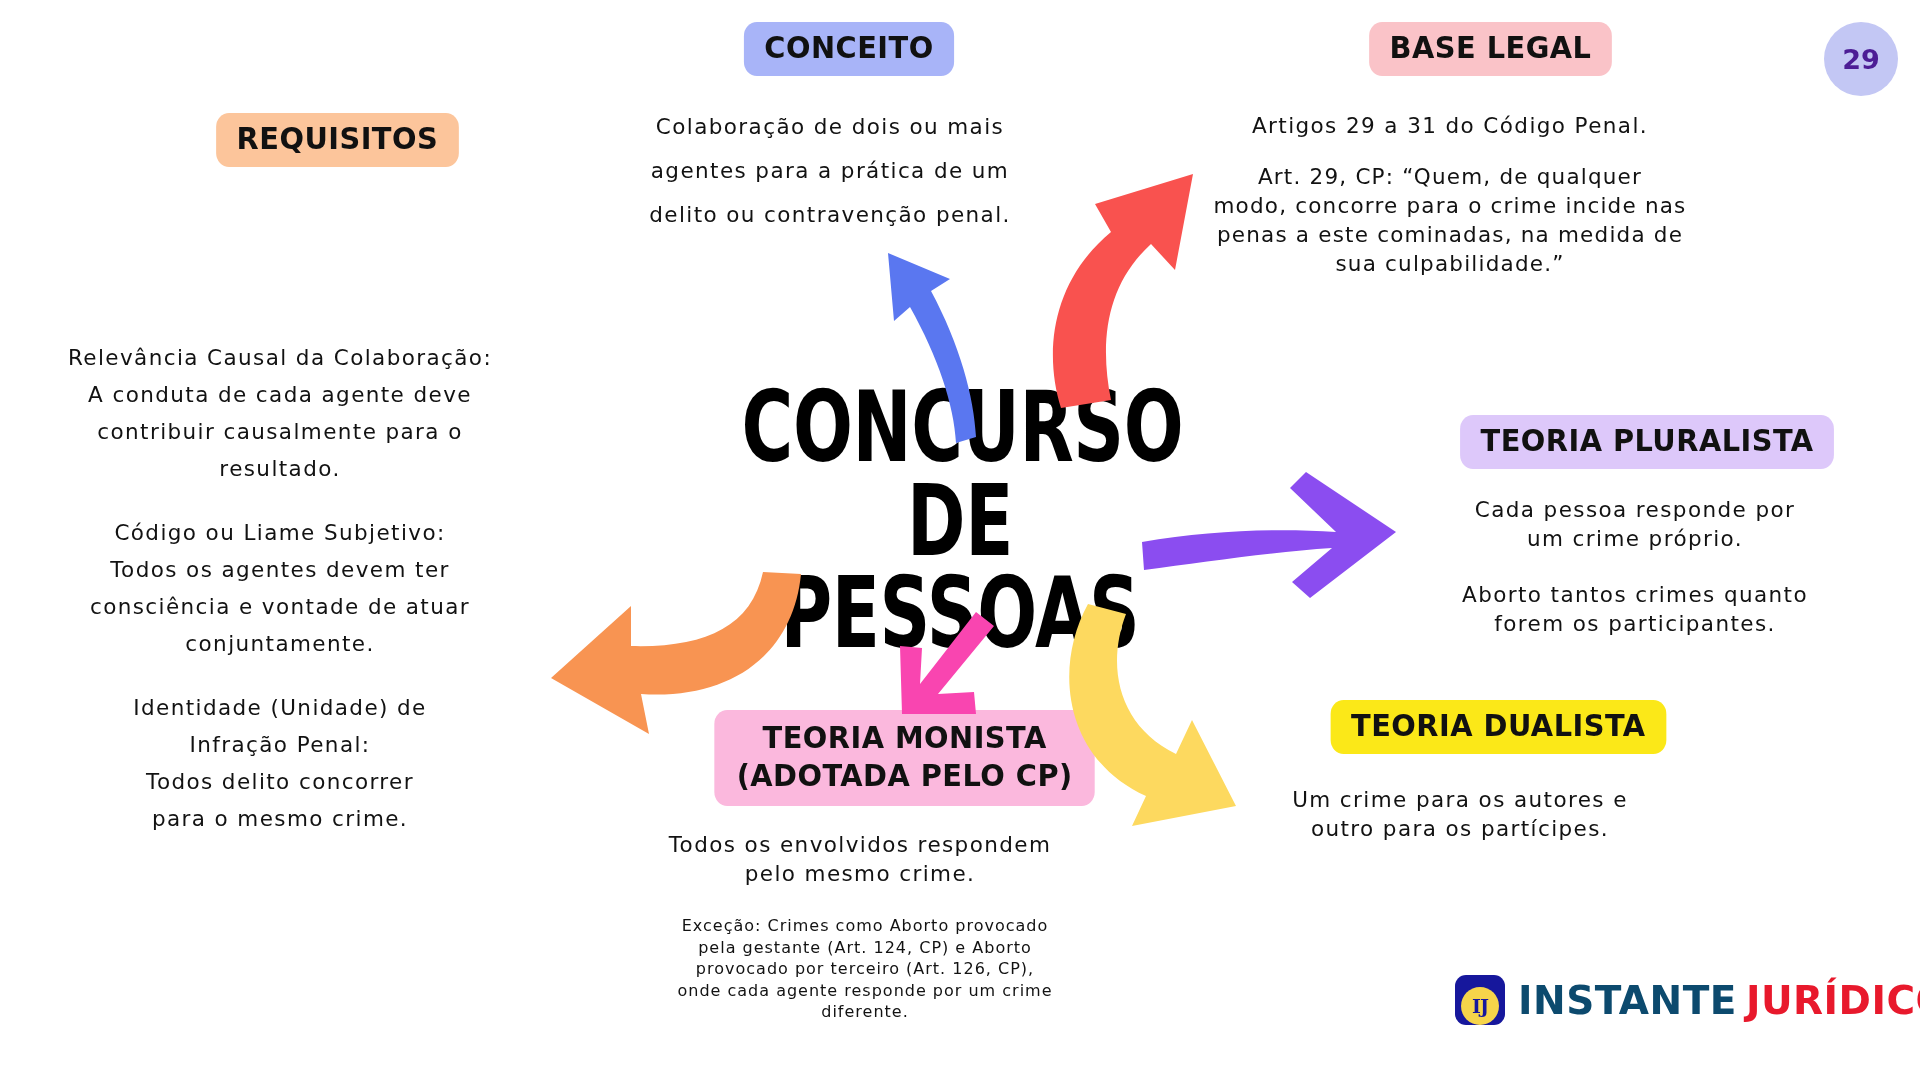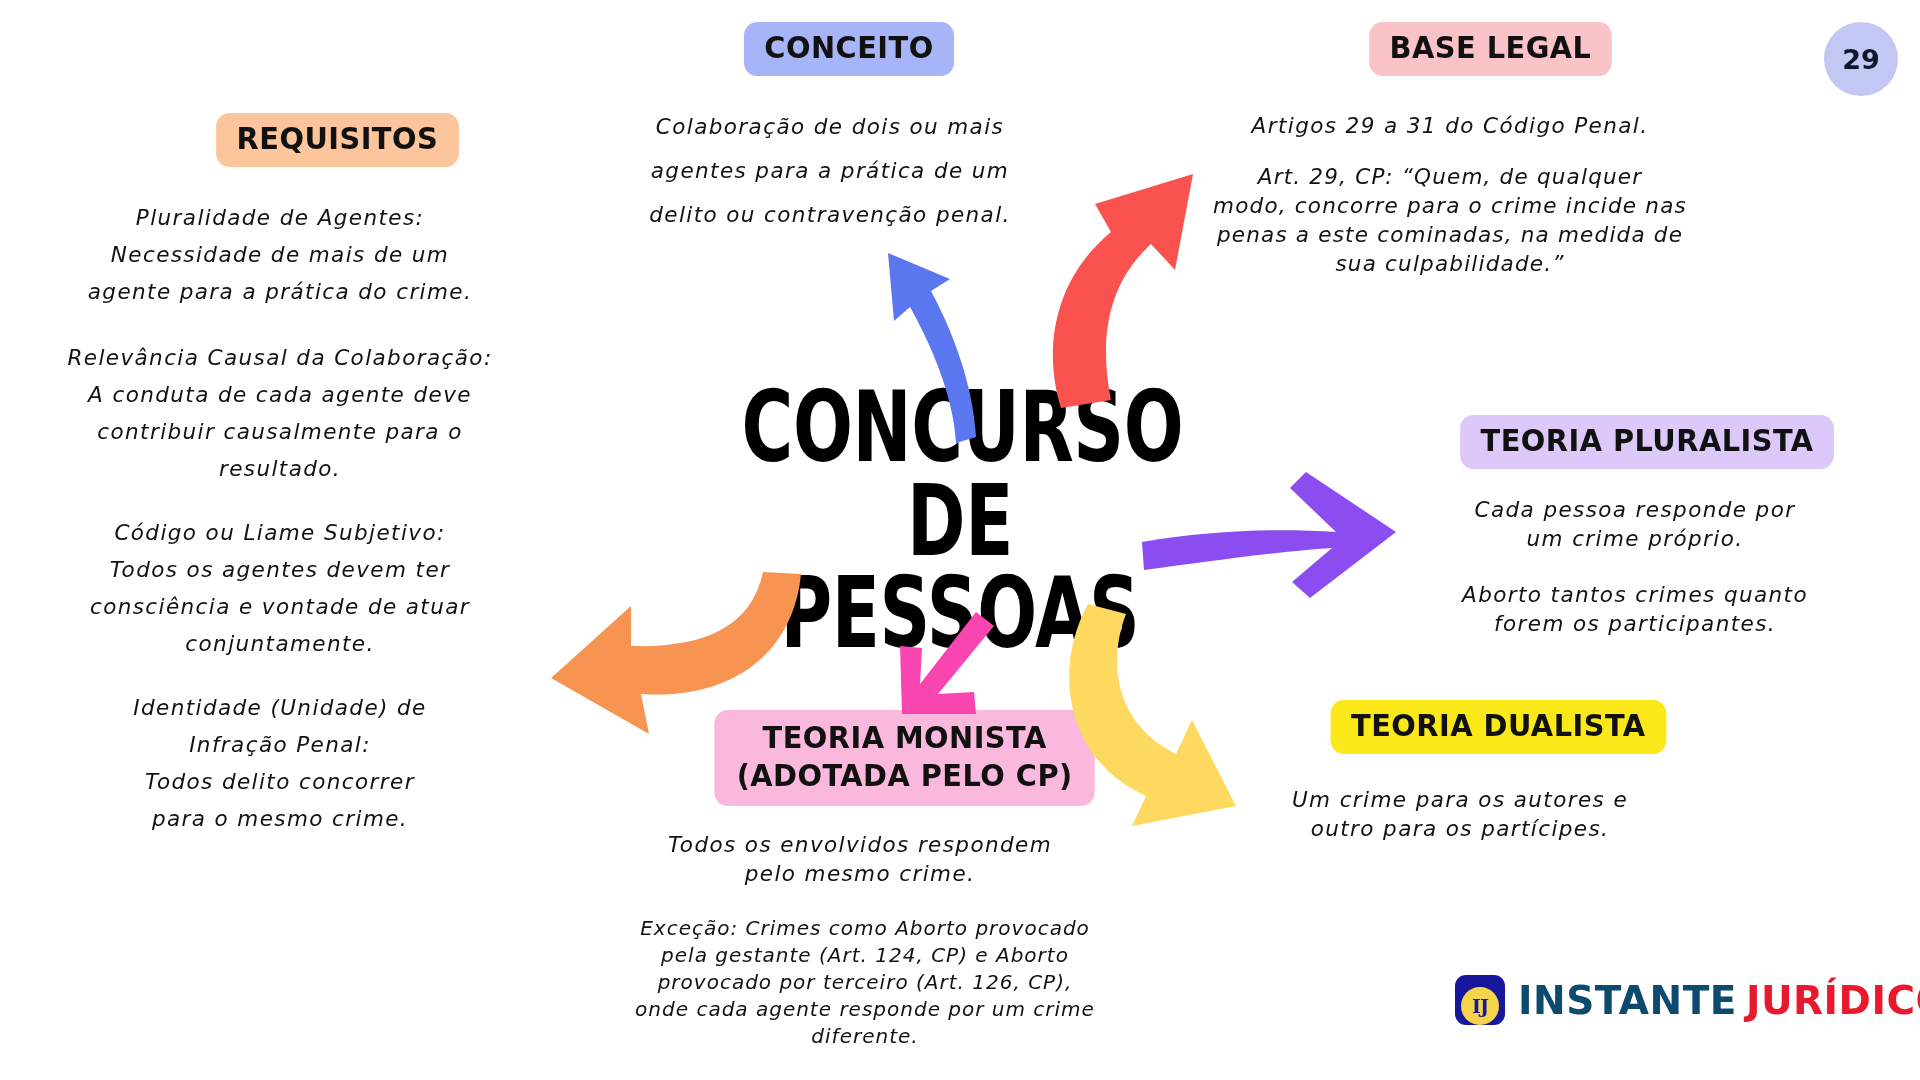--- a/index.html
+++ b/index.html
@@ -37,24 +37,23 @@
   .body-text {
     position: absolute;
     font-family: "DejaVu Sans", sans-serif;
     font-size: 21.5px;
     color: #121212;
     letter-spacing: 1.4px;
     line-height: 1.72;
     text-align: center;
     white-space: pre-line;
     font-weight: 500;
-    font-style: italic;
   }
   .body-text.tight { line-height: 1.35; }
-  .body-text.small { font-size: 20px; letter-spacing: 1.1px; }
+  .body-text.small { font-size: 16px; letter-spacing: 1.1px; }
 
   
   #center-title {
     position: absolute;
     left: 700px;
     top: 400px;
     width: 520px;
     text-align: center;
     font-family: "DejaVu Sans", sans-serif;
     font-weight: 900;
@@ -74,21 +73,21 @@
     width: 74px;
     height: 74px;
     border-radius: 50%;
     background: #c3c7f4;
     display: flex;
     align-items: center;
     justify-content: center;
     font-family: "DejaVu Sans", sans-serif;
     font-weight: 700;
     font-size: 27px;
-    color: #0f172a;
+    color: #4c1d95;
   }
 
   
   .arrow { position: absolute; }
 
   
   #logo {
     position: absolute;
     left: 1455px;
     top: 975px;
@@ -132,23 +131,20 @@
 </style>
 </head>
 <body>
 
 <div id="canvas">
 
   <div id="page-number">29</div>
 
   <div class="badge" style="left:207px; top:113px; background:#fcc59b;">REQUISITOS</div>
 
-  <div class="body-text" style="left:40px; top:200px; width:480px;">Pluralidade de Agentes:
-Necessidade de mais de um
-agente para a prática do crime.</div>
 
   <div class="body-text" style="left:20px; top:340px; width:520px;">Relevância Causal da Colaboração:
 A conduta de cada agente deve
 contribuir causalmente para o
 resultado.</div>
 
   <div class="body-text" style="left:30px; top:515px; width:500px;">Código ou Liame Subjetivo:
 Todos os agentes devem ter
 consciência e vontade de atuar
 conjuntamente.</div>

